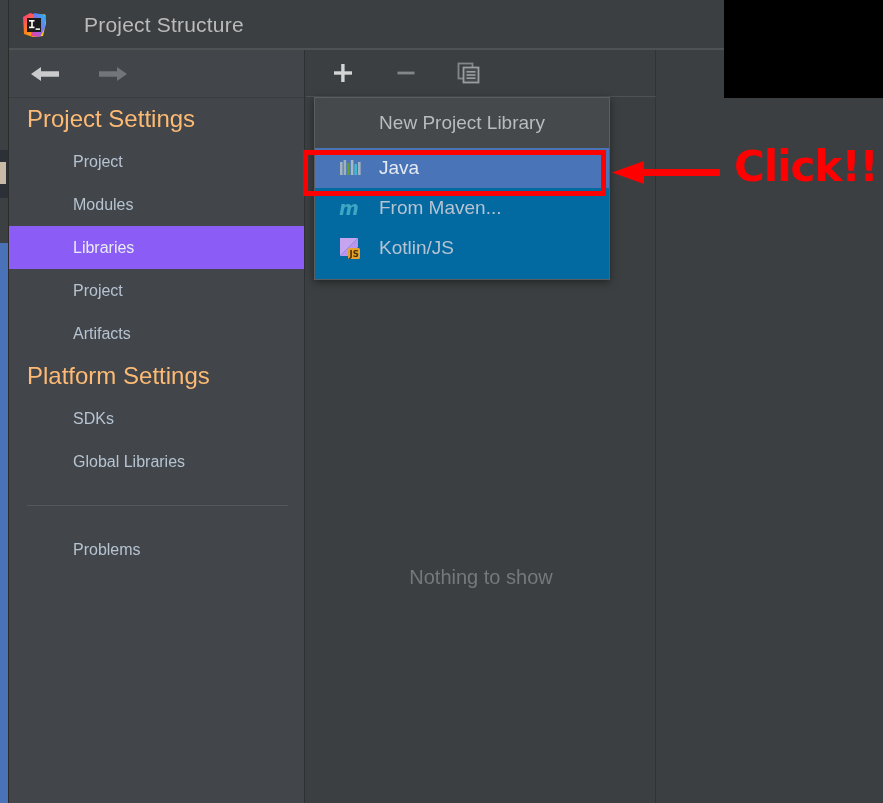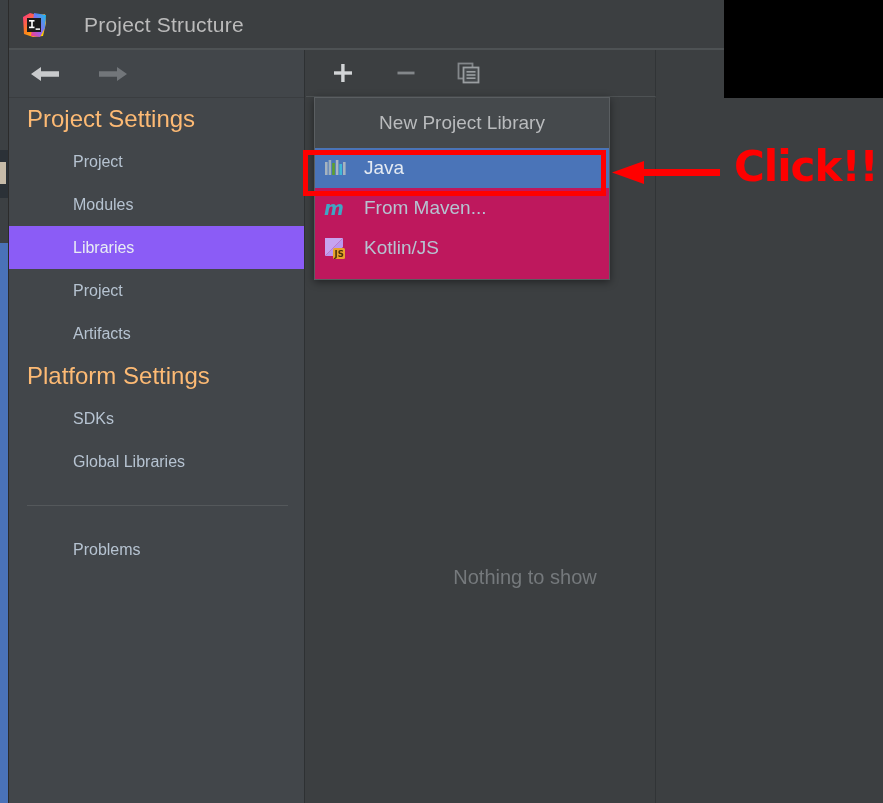--- a/index.html
+++ b/index.html
@@ -166,54 +166,53 @@
     background: #3c3f41;
     border-right: 1px solid #313436;
   }
   #empty-text {
     position: absolute;
     left: 0; top: 468px;
     width: 350px;
     text-align: center;
     color: #75797c;
     font-size: 20px;
-    margin-left: 44px;
   }
   #detail-pane {
     position: absolute;
     left: 351px; top: 48px;
     width: 364px; height: 755px;
     background: #3c3f41;
   }
 
   
   #popup {
     position: absolute;
     left: 305px; top: 97px;
     width: 296px; height: 183px;
-    background: #be185d;
+    background: #0369a1;
     border: 1px solid #5a5e61;
     z-index: 30;
     box-shadow: 0 2px 8px rgba(0,0,0,.45);
   }
   #popup-header {
     height: 50px;
     background: #45494c;
     color: #b9bbbd;
     font-size: 19px;
     display: flex;
     align-items: center;
     justify-content: center;
     white-space: nowrap;
   }
   .popup-item {
     height: 40px;
     display: flex;
     align-items: center;
-    padding-left: 7px;
+    padding-left: 22px;
     gap: 16px;
     color: #b6c3d1;
     font-size: 19px;
     cursor: pointer;
     white-space: nowrap;
   }
   .popup-item.selected {
     background: #4a74b8;
     color: #e4eaf2;
   }

